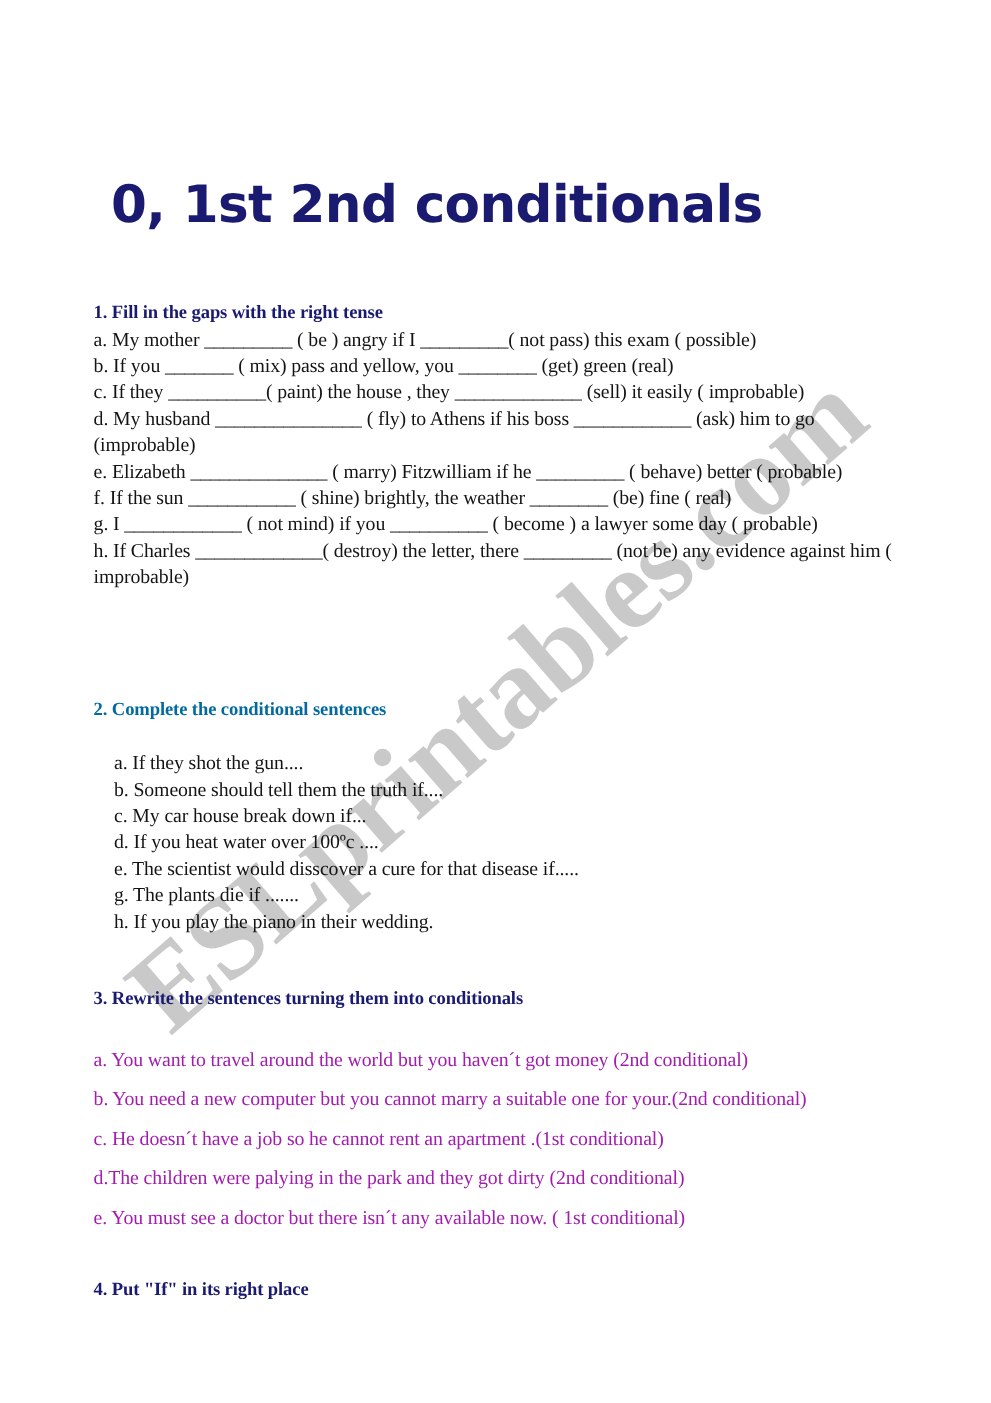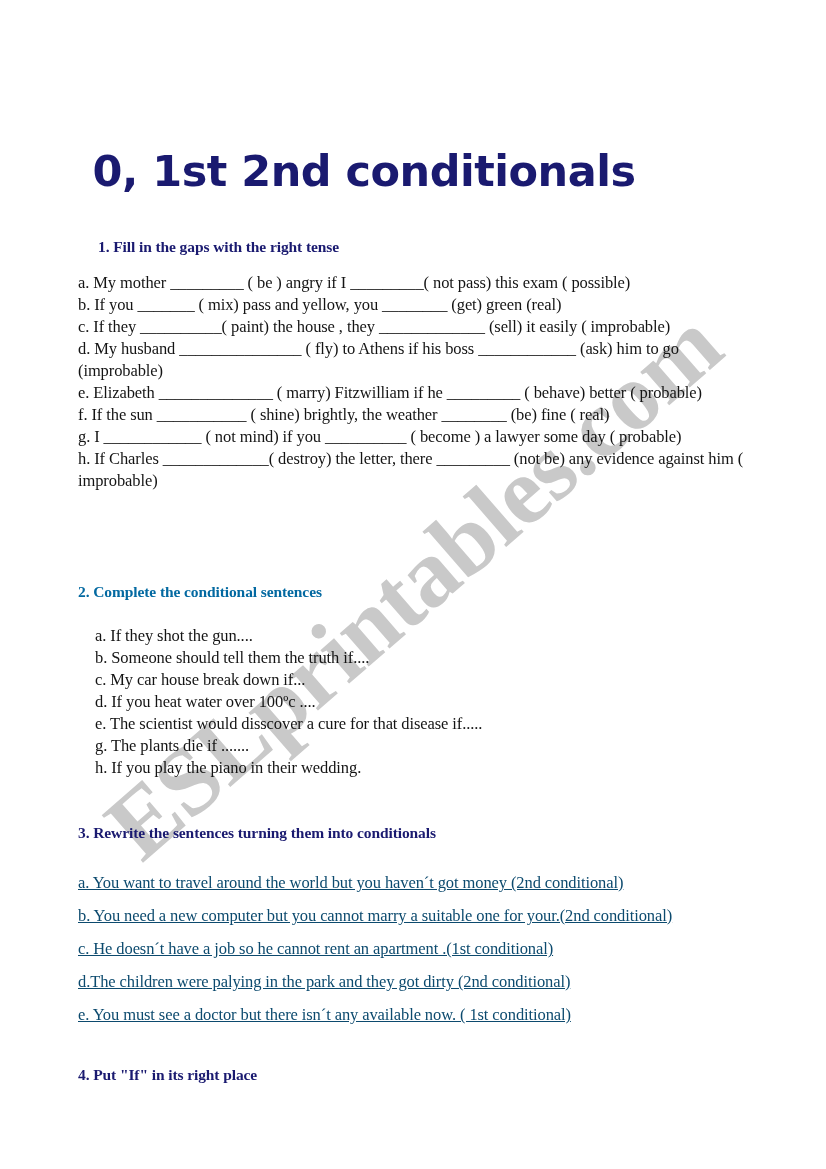--- a/index.html
+++ b/index.html
@@ -75,27 +75,26 @@
   .item {
     font-size: 16.5px;
     line-height: 22px;
     color: #141414;
     letter-spacing: -0.1px;
   }
 
   .item-wide {
     font-size: 16.5px;
     line-height: 33px;
-    color: #0c4a6e;
+    color: #a21caf;
     letter-spacing: -0.1px;
-    text-decoration: underline;
   }
 
   
-  #sec1-head  { top: 236px; margin-left: 20px; }
+  #sec1-head  { top: 250px; }
   #sec1-list  { top: 272px; }
   #sec2-head  { top: 581px; }
   #sec2-list  { top: 625px; margin-left: 17px; }
   #sec3-head  { top: 822px; }
   #sec3-list  { top: 866px; }
   #sec4-head  { top: 1064px; }
 </style>
 </head>
 <body>
 

